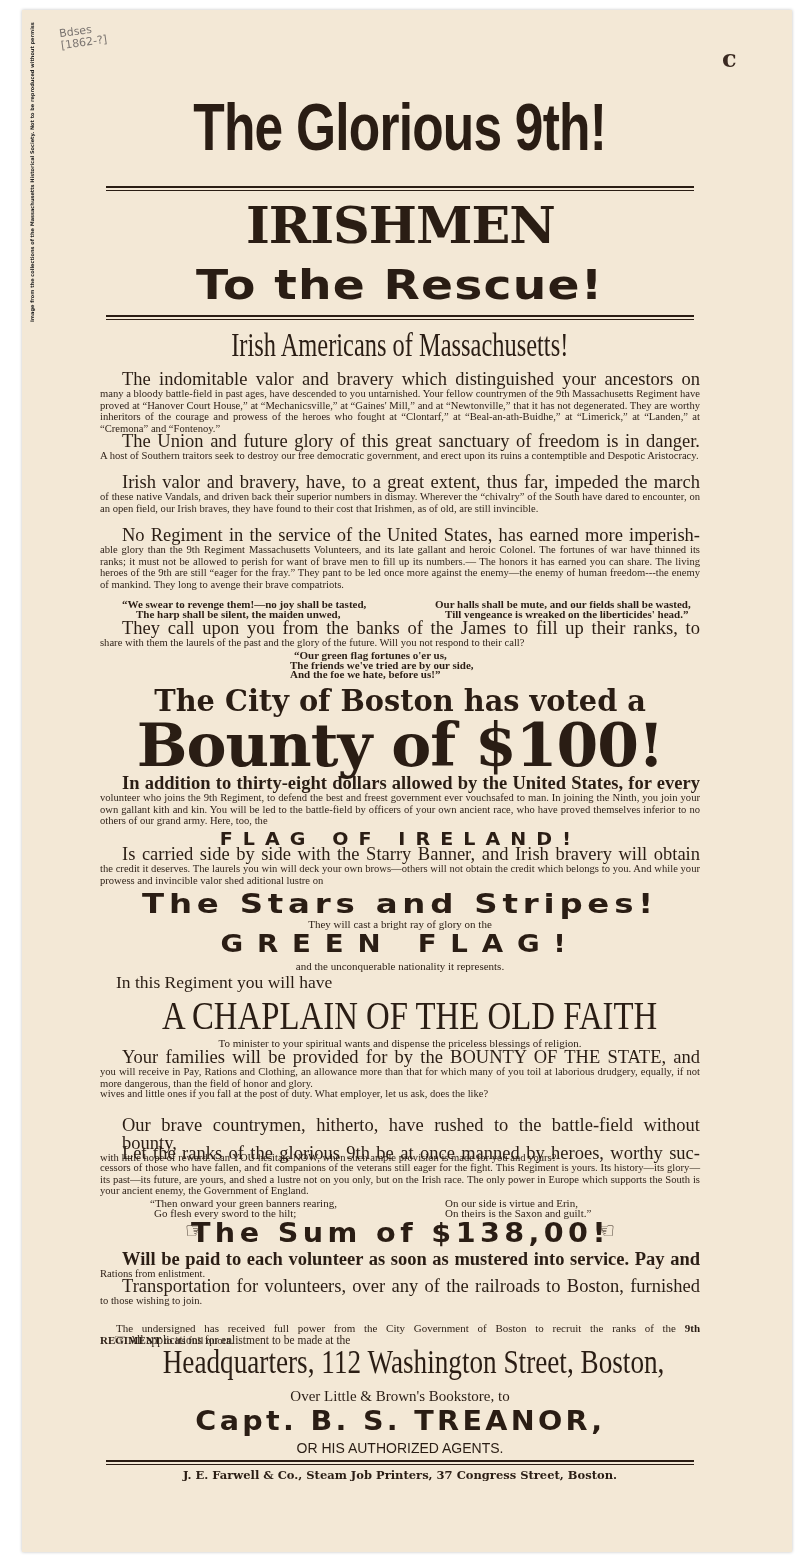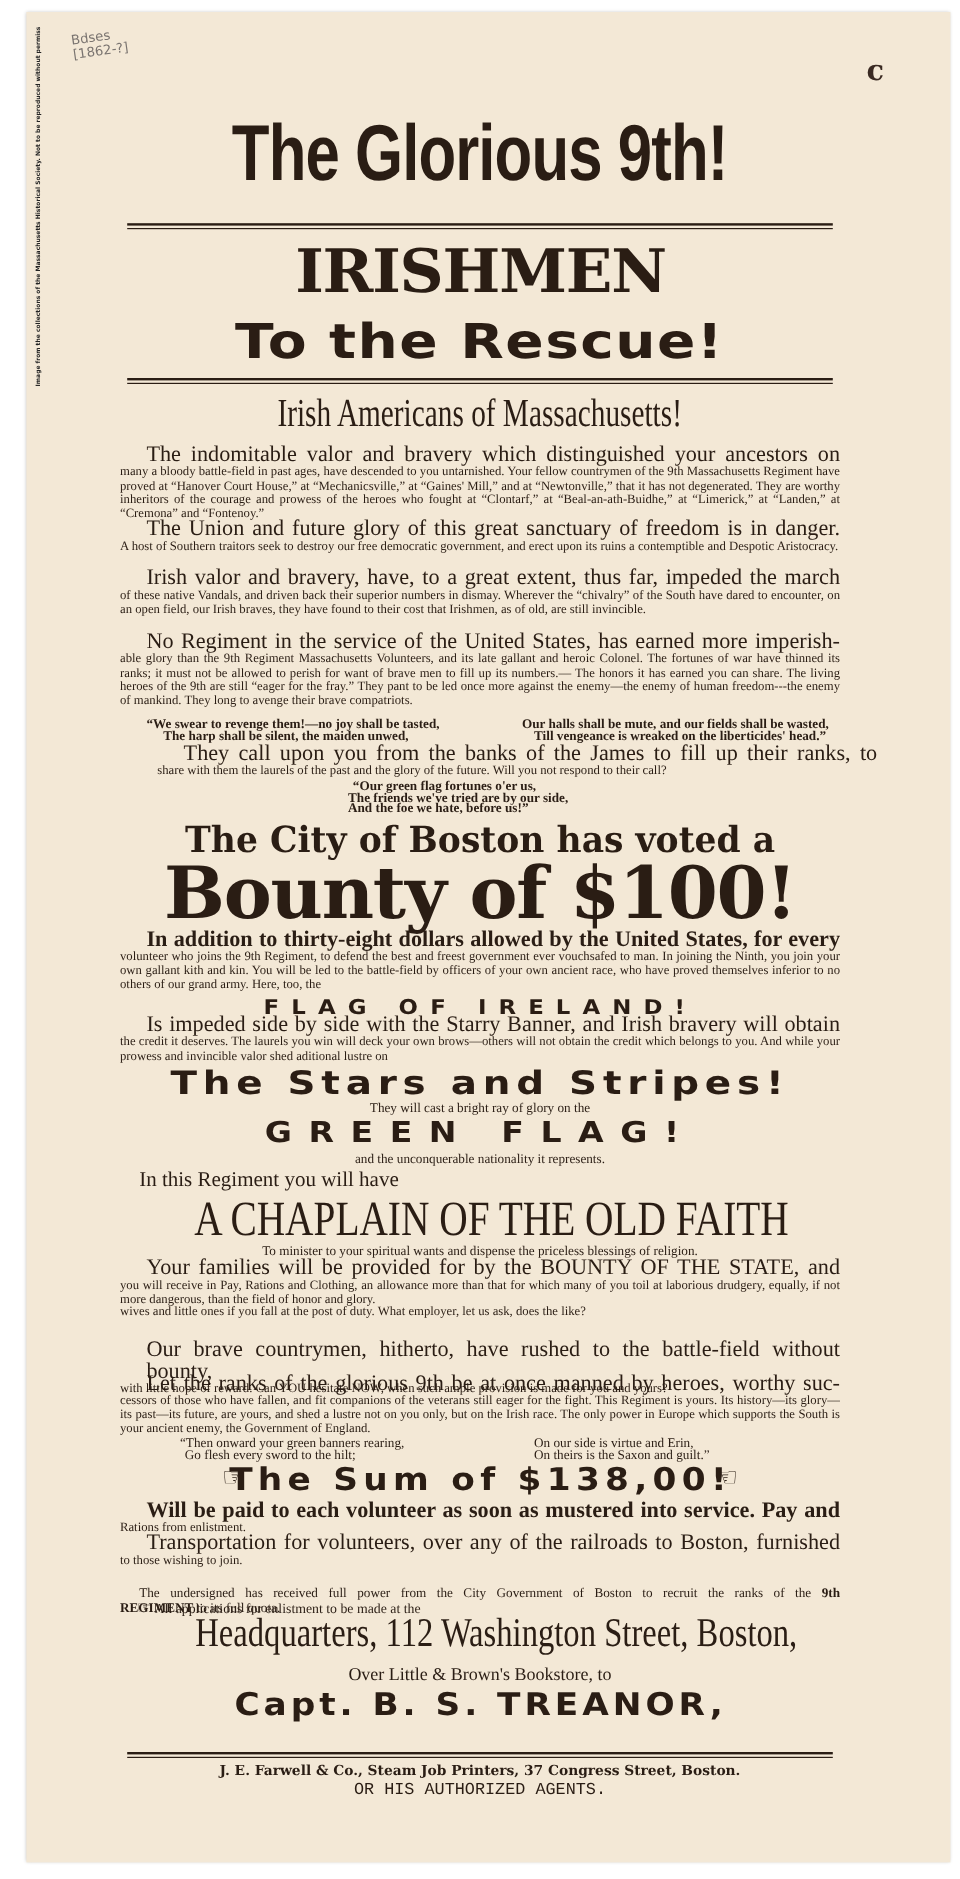--- a/index.html
+++ b/index.html
@@ -98,21 +98,21 @@
 
   <div class="verse" style="left:22px; top:600px;">
     <div>“We swear to revenge them!—no joy shall be tasted,</div>
     <div style="padding-left:14px;">The harp shall be silent, the maiden unwed,</div>
   </div>
   <div class="verse" style="left:335px; top:600px;">
     <div>Our halls shall be mute, and our fields shall be wasted,</div>
     <div style="padding-left:10px;">Till vengeance is wreaked on the liberticides' head.”</div>
   </div>
 
-  <div class="para" style="top:619px;margin-left:31px;">
+  <div class="para" style="top:619px;">
     <span class="lead" style="padding-left:22px;">They call upon you from the banks of the James to fill up their ranks, to</span>
     <span class="small">share with them the laurels of the past and the glory of the future. Will you not respond to their call?</span>
   </div>
 
   <div class="verse" style="left:190px; top:651px;">
     <div style="padding-left:4px;">“Our green flag fortunes o'er us,</div>
     <div>The friends we've tried are by our side,</div>
     <div>And the foe we hate, before us!”</div>
   </div>
 
@@ -126,21 +126,21 @@
   <div class="para" style="top:774px;">
     <span class="lead" style="padding-left:22px;font-weight:bold;">In addition to thirty-eight dollars allowed by the United States, for every</span>
     <span class="small">volunteer who joins the 9th Regiment, to defend the best and freest government ever vouchsafed to man. In joining the Ninth, you join your own gallant kith and kin. You will be led to the battle-field by officers of your own ancient race, who have proved themselves inferior to no others of our grand army. Here, too, the</span>
   </div>
 
   <div class="blk" style="top:830px;">
     <span class="h-wide" style="font-size:17px; line-height:18px; letter-spacing:9px; transform:scaleX(1.12);">FLAG OF IRELAND!</span>
   </div>
 
   <div class="para" style="top:845px;">
-    <span class="lead" style="padding-left:22px;">Is impeded side by side with the Starry Banner, and Irish bravery will obtain</span>
+    <span class="lead" style="padding-left:22px;">Is carried side by side with the Starry Banner, and Irish bravery will obtain</span>
     <span class="small">the credit it deserves. The laurels you win will deck your own brows—others will not obtain the credit which belongs to you. And while your prowess and invincible valor shed aditional lustre on</span>
   </div>
 
   <div class="blk" style="top:888px;">
     <span class="h-wide" style="font-size:27px; line-height:32px; letter-spacing:4px; transform:scaleX(1.2);">The Stars and Stripes!</span>
   </div>
   <div class="blk center-small" style="top:918px;">They will cast a bright ray of glory on the</div>
 
   <div class="blk" style="top:930px;">
     <span class="h-wide" style="font-size:24px; line-height:28px; letter-spacing:12px; transform:scaleX(1.15);">GREEN FLAG!</span>
@@ -215,18 +215,18 @@
   <div class="blk" style="top:1342px;">
     <span class="h-condensed" style="font-size:34px; line-height:40px; font-weight:normal; font-family:'Liberation Serif', serif; transform:scaleX(0.8);">Headquarters, 112 Washington Street, Boston,</span>
   </div>
 
   <div class="blk" style="top:1388px; font-family:'Liberation Serif', serif; font-size:15px;">Over Little &amp; Brown's Bookstore, to</div>
 
   <div class="blk" style="top:1405px;">
     <span class="h-wide" style="font-size:26px; line-height:32px; letter-spacing:3px; transform:scaleX(1.1);">Capt. B. S. TREANOR,</span>
   </div>
 
-  <div class="blk" style="top:1484px; font-family:Liberation Mono, monospace; font-size:14px;">OR HIS AUTHORIZED AGENTS.</div>
+  <div class="blk" style="top:1440px; font-family:Liberation Sans, sans-serif; font-size:14px;">OR HIS AUTHORIZED AGENTS.</div>
 
   <div class="rule" style="top:1460px;"></div>
 
   <div class="blk" style="top:1468px; font-family:'DejaVu Serif', serif; font-size:11.5px; font-weight:bold;">J. E. Farwell &amp; Co., Steam Job Printers, 37 Congress Street, Boston.</div>
 </div>
 
 </body></html>

